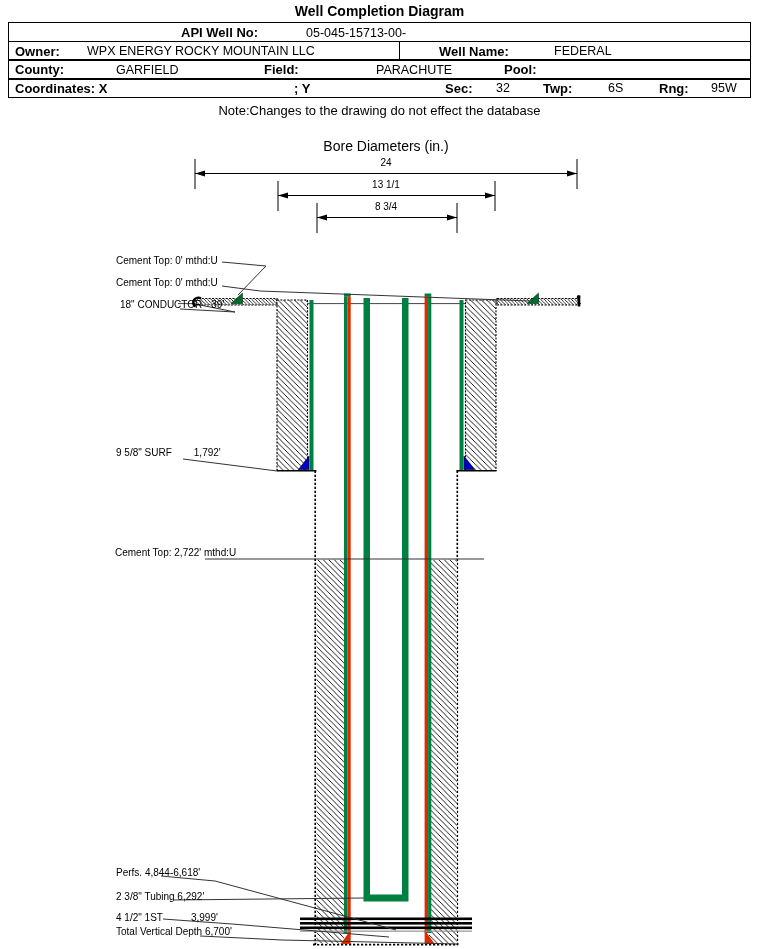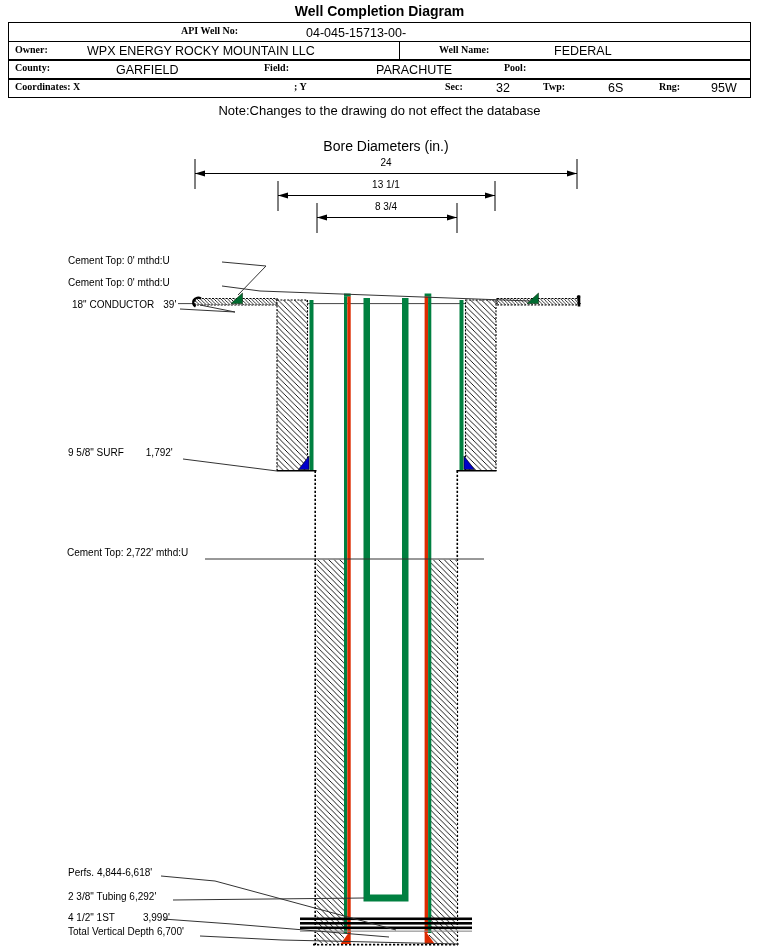--- a/index.html
+++ b/index.html
@@ -5,25 +5,25 @@
   html,body{margin:0;padding:0;background:#fff;}
   #page{position:relative;width:759px;height:949px;background:#fff;
         font-family:"Liberation Sans",sans-serif;color:#000;overflow:hidden;}
   .abs{position:absolute;}
   #title{top:3px;left:0;width:759px;text-align:center;font-size:14px;font-weight:bold;}
   
   #hdr{left:8px;top:22px;width:741px;height:74px;border:1.6px solid #000;}
   .hline{position:absolute;left:0;width:100%;height:1.5px;background:#000;}
   .vline{position:absolute;width:1.3px;background:#000;}
   .cell{position:absolute;font-size:12.5px;white-space:nowrap;}
-  .lbl{font-weight:bold;font-size:10px;font-family:Liberation Serif, serif;}
+  .lbl{font-weight:bold;font-size:13px;}
   #note{top:103px;left:0;width:759px;text-align:center;font-size:13px;}
   #boretitle{top:138px;left:386px;transform:translateX(-50%);font-size:14px;white-space:nowrap;}
   .dimlbl{position:absolute;transform:translateX(-50%);font-size:10px;white-space:nowrap;}
-  .ann{position:absolute;font-size:10px;line-height:11px;white-space:nowrap;}
+  .ann{position:absolute;font-size:10px;line-height:11px;white-space:nowrap;margin-left:48px;}
   .gap6{display:inline-block;width:9px;}
   .gap20{display:inline-block;width:22px;}
   .gap26{display:inline-block;width:28px;}
   svg{position:absolute;left:0;top:0;}
   .leader{stroke:#333;stroke-width:1;fill:none;}
   .dimline{stroke:#000;stroke-width:1;fill:none;}
   .hatchbox{stroke:#000;stroke-width:1.1;stroke-dasharray:2 1.4;}
   .greenline{fill:#008040;}
   .redline{fill:#DD2B00;}
 </style>
@@ -34,21 +34,21 @@
 
   <div class="abs" id="title">Well Completion Diagram</div>
 
   <div class="abs" id="hdr">
     <div class="hline" style="top:17.5px"></div>
     <div class="hline" style="top:36px"></div>
     <div class="hline" style="top:55px"></div>
     <div class="vline" style="left:390px;top:17.5px;height:18.5px"></div>
 
     <span class="cell lbl" style="left:172px;top:2px">API Well No:</span>
-    <span class="cell" style="left:297px;top:2.5px">04-045-15713-00-</span>
+    <span class="cell" style="left:297px;top:2.5px">05-045-15713-00-</span>
 
     <span class="cell lbl" style="left:6px;top:20.5px">Owner:</span>
     <span class="cell" style="left:78px;top:21px">WPX ENERGY ROCKY MOUNTAIN LLC</span>
     <span class="cell lbl" style="left:430px;top:20.5px">Well Name:</span>
     <span class="cell" style="left:545px;top:21px">FEDERAL</span>
 
     <span class="cell lbl" style="left:6px;top:39px">County:</span>
     <span class="cell" style="left:107px;top:39.5px">GARFIELD</span>
     <span class="cell lbl" style="left:255px;top:39px">Field:</span>
     <span class="cell" style="left:367px;top:39.5px">PARACHUTE</span>

